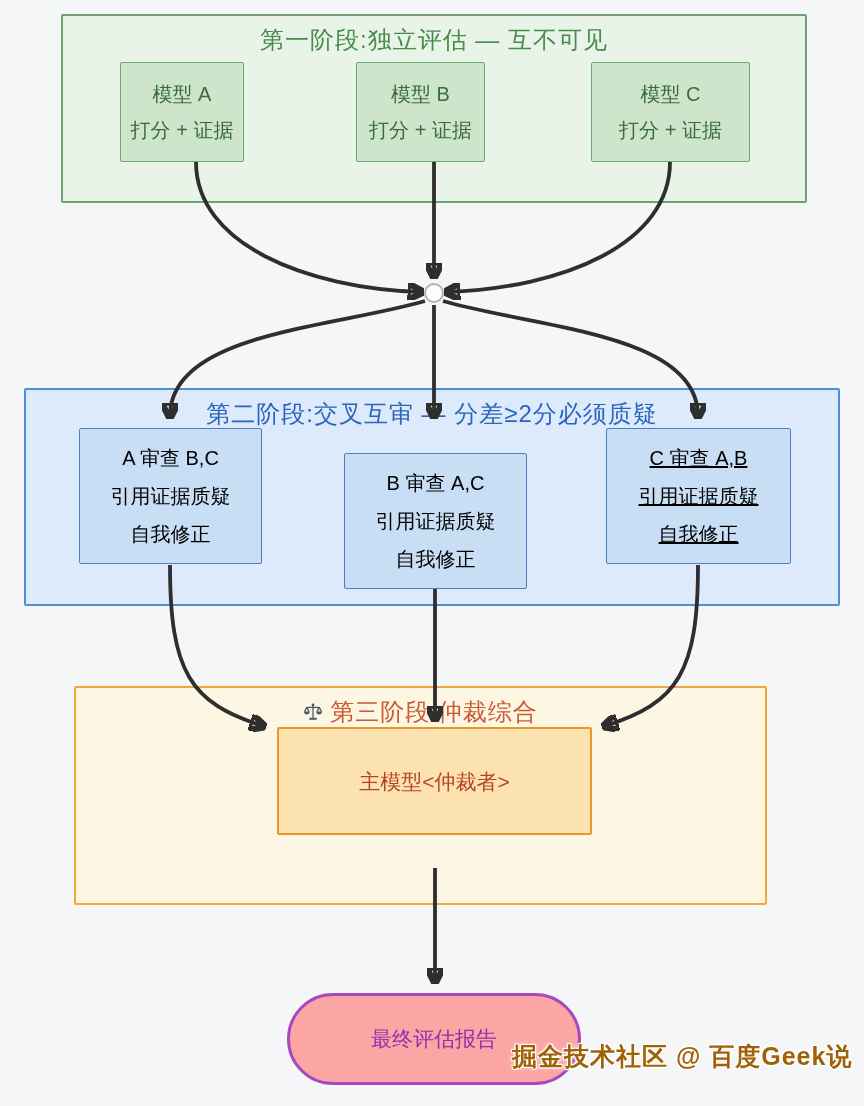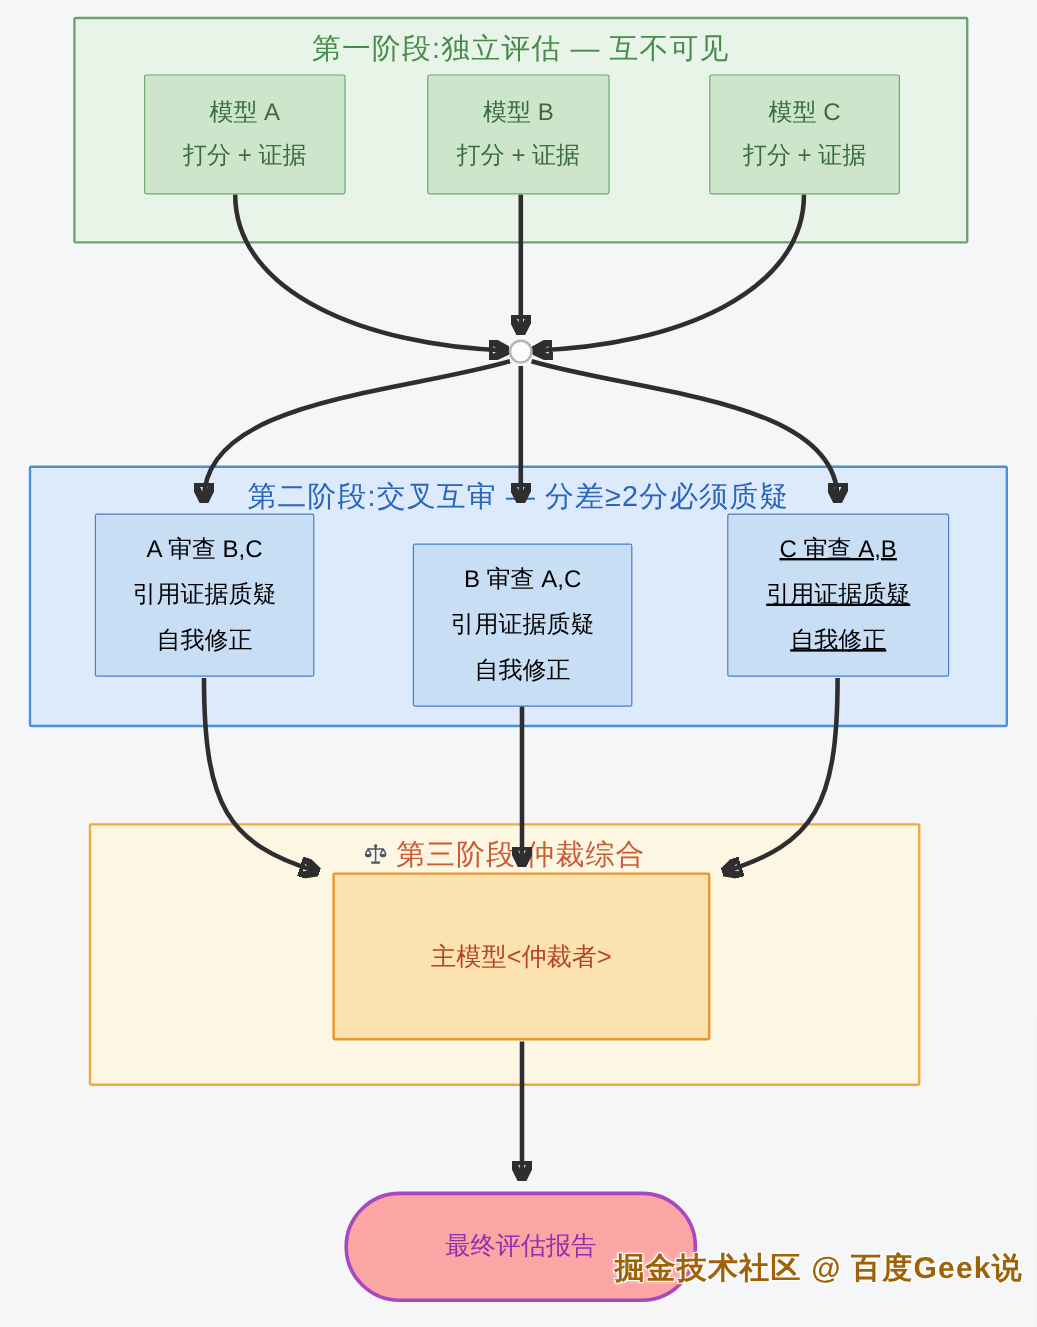--- a/index.html
+++ b/index.html
@@ -25,29 +25,29 @@
   
   .edges{position:absolute;left:0;top:0;width:864px;height:1106px;pointer-events:none;}
   .edges path{fill:none;stroke:#2e2e2e;stroke-width:3.8px;}
   
   .node{
     position:absolute;box-sizing:border-box;border-radius:2px;
     display:flex;flex-direction:column;align-items:center;justify-content:center;
     text-align:center;font-weight:500;
   }
   .green{background:#cde6cb;border:1.5px solid #6ea870;color:#3a6b3e;font-size:20px;line-height:36px;}
-  .ma{left:120px;top:62px;width:168px;height:100px;}
-  .mb{left:356px;top:62px;width:152px;height:100px;justify-content:center;}
+  .ma{left:120px;top:62px;width:124px;height:100px;}
+  .mb{left:356px;top:62px;width:129px;height:100px;justify-content:center;}
   .mc{left:591px;top:62px;width:159px;height:100px;}
   .blue{background:#c8def5;border:1.5px solid #4b7fc1;color:#000000;font-size:20px;line-height:38px;}
   .ra{left:79px;top:428px;width:183px;height:136px;}
   .rb{left:344px;top:453px;width:183px;height:136px;}
   .rc{left:606px;top:428px;width:185px;height:136px;text-decoration:underline;}
   .orange{
-    left:277px;top:727px;width:315px;height:140px;
+    left:277px;top:727px;width:315px;height:108px;
     background:#fbe2ae;border:2px solid #e8962e;color:#b5432c;font-size:21px;line-height:43px;
   }
   .stadium{
     left:287px;top:993px;width:294px;height:92px;border-radius:46px;
     background:#fca5a5;border:3px solid #a648c0;color:#8e32ad;font-size:21px;line-height:40px;
   }
   .junction{
     position:absolute;left:424px;top:283px;width:20px;height:20px;border-radius:50%;
     background:#fcfcfc;border:2px solid #b3b3b3;box-sizing:border-box;
   }

